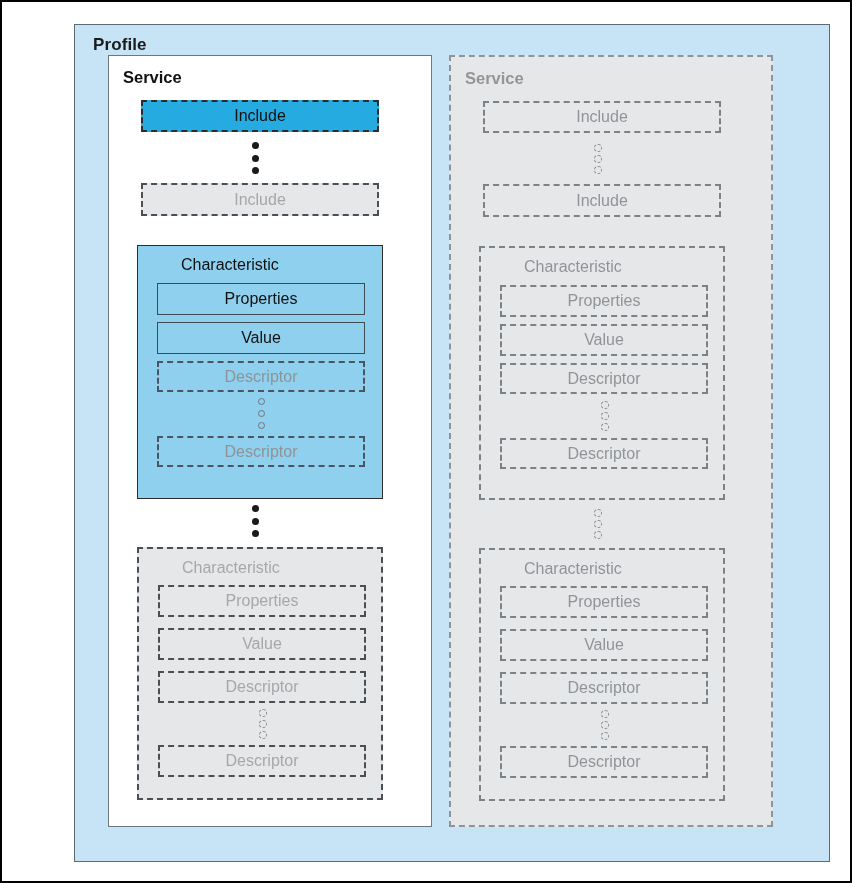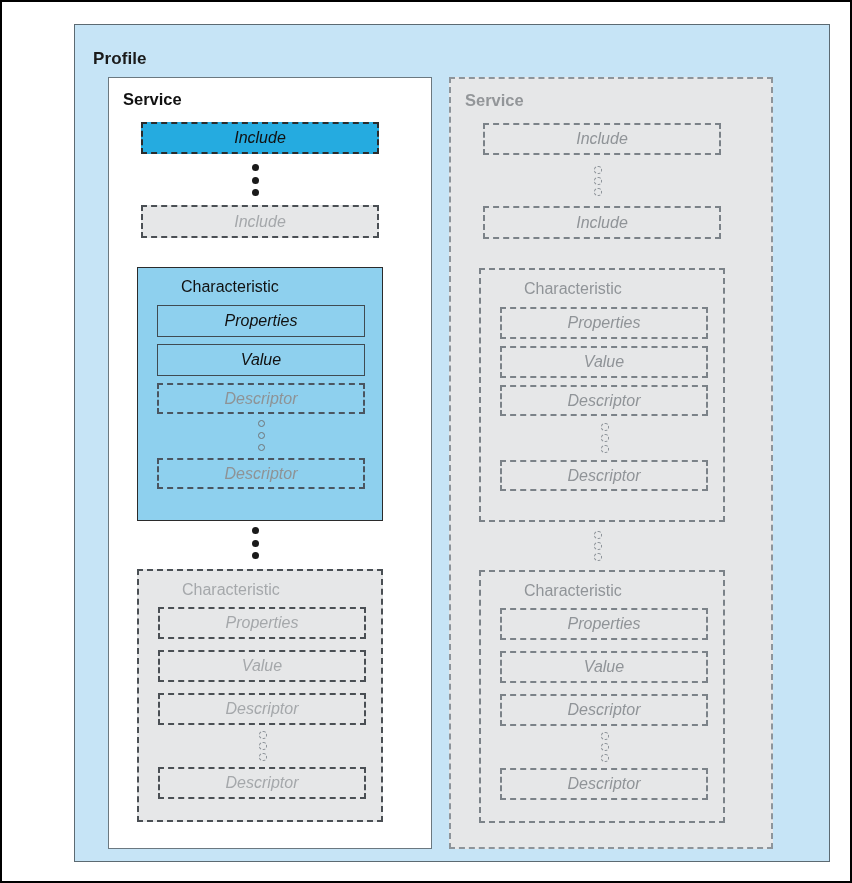--- a/index.html
+++ b/index.html
@@ -30,31 +30,31 @@
     top: 22px;
     width: 756px;
     height: 838px;
     background: #c6e4f6;
     border: 1px solid #5c6a72;
     box-sizing: border-box;
   }
   #profile-title {
     position: absolute;
     left: 18px;
-    top: 24px;
+    top: 10px;
     font-size: 17px;
     font-weight: bold;
     color: #1a1a1a;
     letter-spacing: .1px;
   }
 
   
   .service {
     position: absolute;
-    top: 52px;
+    top: 30px;
     width: 324px;
     height: 772px;
     box-sizing: border-box;
   }
   .service.active {
     left: 33px;
     background: #ffffff;
     border: 1px solid #6b7880;
   }
   .service.inactive {
@@ -74,21 +74,20 @@
 
   
   .node {
     position: absolute;
     box-sizing: border-box;
     display: flex;
     align-items: center;
     justify-content: center;
     font-size: 16px;
     line-height: 1;
-    font-style: italic;
   }
 
   
   .node.hl {              
     background: #25abe0;
     border: 2px dashed #2b2b2b;
     color: #111111;
   }
   .node.solid-on-blue {   
     background: #8ed0ee;

